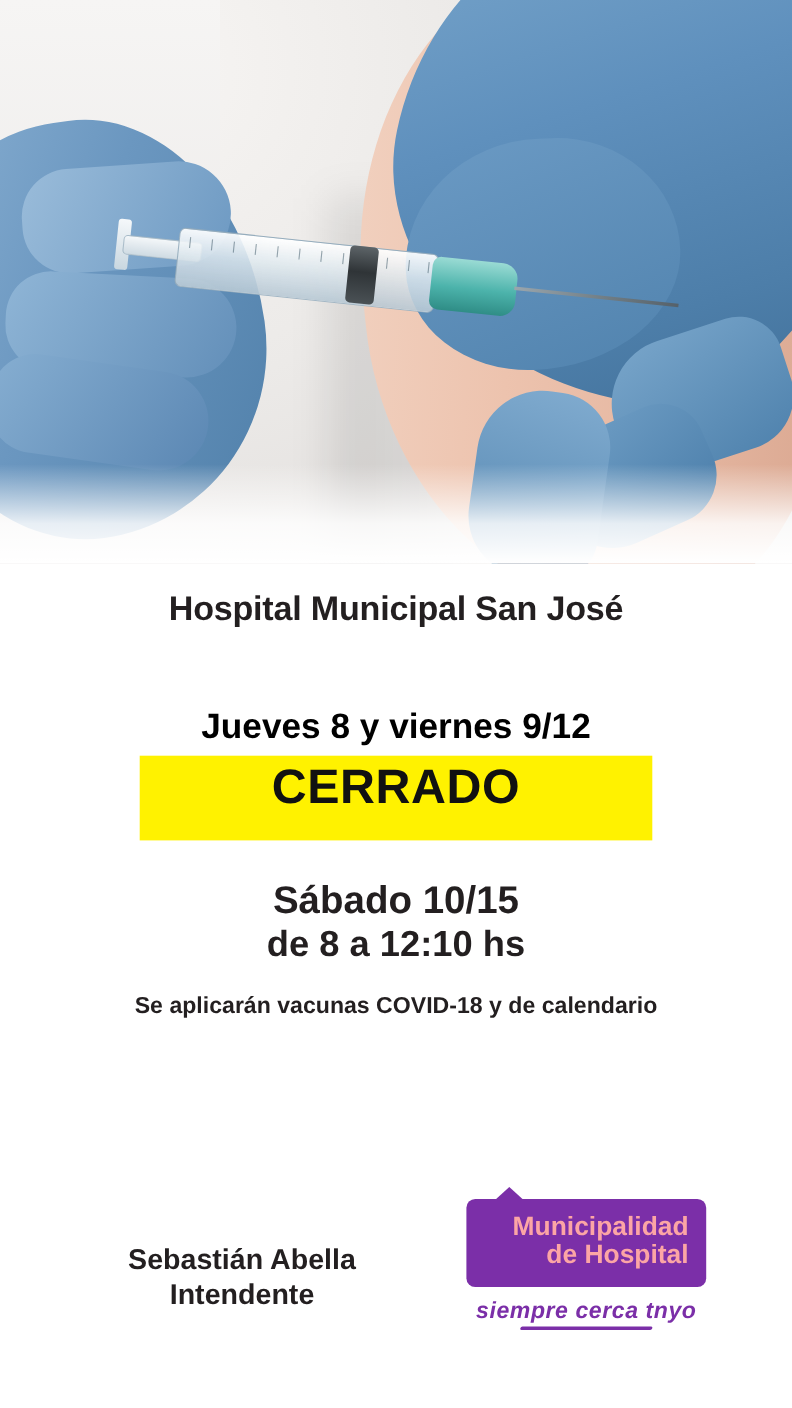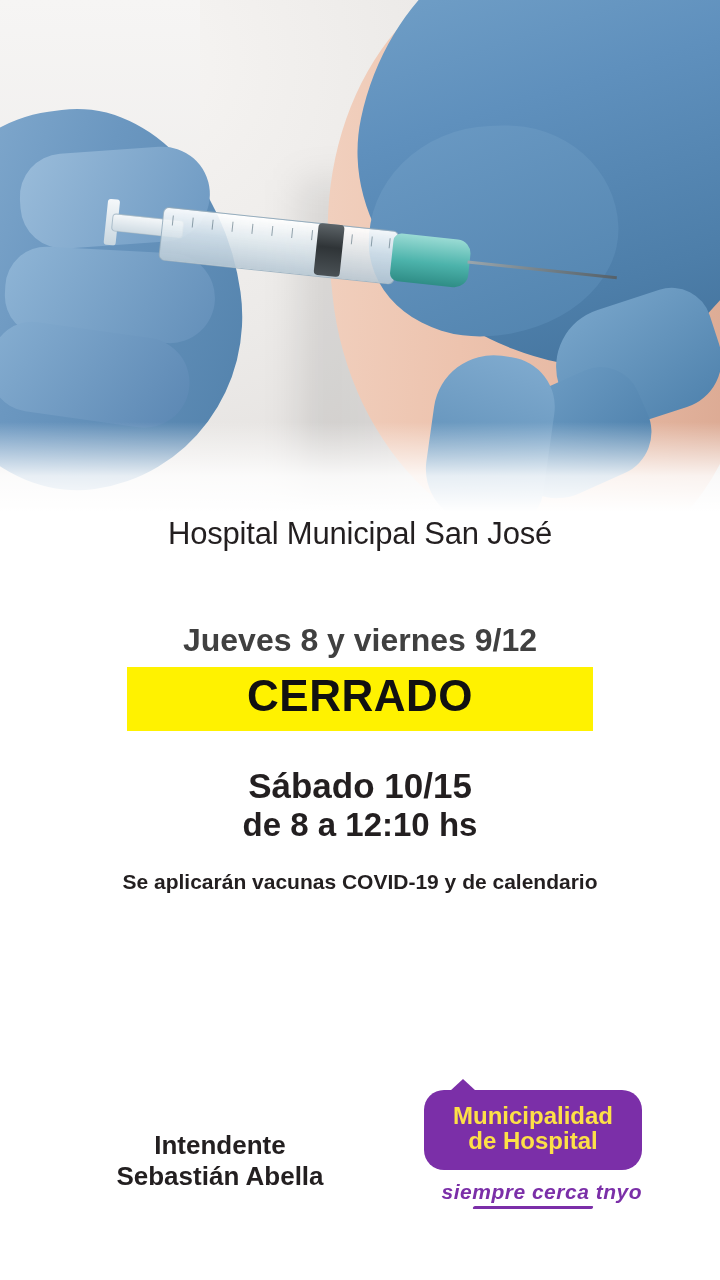--- a/index.html
+++ b/index.html
@@ -212,52 +212,52 @@
   
   .content {
     position: absolute;
     top: 512px;
     left: 0;
     width: 720px;
     height: 768px;
     text-align: center;
   }
   .hospital {
-    margin-top: 4px;
+    margin-top: 24px;
     font-size: 31px;
-    font-weight: normal;
+    font-weight: bold;
     color: #231f20;
     letter-spacing: -0.2px;
   }
   .vacunatorio {
     margin-top: 2px;
     font-size: 66px;
     font-weight: bold;
     color: #7b2fa8;
     letter-spacing: -1.5px;
     line-height: 1.05;
   }
   .days {
     margin-top: 70px;
     font-size: 32px;
     font-weight: bold;
-    color: #404040;
+    color: #000000;
   }
   .cerrado-wrap {
     margin-top: 8px;
     display: flex;
     justify-content: center;
   }
   .cerrado {
     background: #fff200;
     color: #111111;
     font-size: 44px;
     font-weight: bold;
     letter-spacing: 0.5px;
-    padding: 6px 120px 12px 120px;
+    padding: 6px 120px 25px 120px;
     line-height: 1.05;
   }
   .saturday {
     margin-top: 34px;
     font-size: 35px;
     font-weight: bold;
     color: #231f20;
     line-height: 1.18;
   }
   .hours {
@@ -293,24 +293,24 @@
   }
   .logo {
     position: absolute;
     right: 78px;
     top: 32px;
     width: 218px;
   }
   .logo-box {
     position: relative;
     background: #7b2fa8;
-    border-radius: 20px;
+    border-radius: 8px;
     padding: 13px 16px 15px 16px;
-    color: #fde047;
-    text-align: center;
+    color: #fca5a5;
+    text-align: right;
   }
   .logo-box:before {
     content: "";
     position: absolute;
     left: 26px;
     top: -11px;
     width: 0; height: 0;
     border-left: 13px solid transparent;
     border-right: 13px solid transparent;
     border-bottom: 12px solid #7b2fa8;
@@ -320,21 +320,21 @@
     font-weight: bold;
     line-height: 1.05;
   }
   .logo-l2 {
     font-size: 24px;
     font-weight: bold;
     line-height: 1.1;
   }
   .slogan {
     margin-top: 10px;
-    text-align: right;
+    text-align: center;
     color: #7b2fa8;
     font-style: italic;
     font-weight: bold;
     font-size: 21px;
     letter-spacing: 0.5px;
   }
   .slogan-underline {
     margin: 2px auto 0 auto;
     width: 120px;
     height: 3px;
@@ -393,27 +393,27 @@
   <div class="hospital">Hospital Municipal San José</div>
 
   <div class="days">Jueves 8 y viernes 9/12</div>
   <div class="cerrado-wrap">
     <div class="cerrado">CERRADO</div>
   </div>
 
   <div class="saturday">Sábado 10/15</div>
   <div class="hours">de 8 a 12:10 hs</div>
 
-  <div class="note">Se aplicarán vacunas COVID-19 y de calendario</div>
+  <div class="note">Se aplicarán vacunas COVID-18 y de calendario</div>
 </div>
 
 <div class="footer">
   <div class="intendente">
+    <div>Sebastián Abella</div>
     <div>Intendente</div>
-    <div>Sebastián Abella</div>
   </div>
 
   <div class="logo">
     <div class="logo-box">
       <div class="logo-l1">Municipalidad</div>
       <div class="logo-l2">de Hospital</div>
     </div>
     <div class="slogan">siempre cerca tnyo</div>
     <div class="slogan-underline"></div>
   </div>

